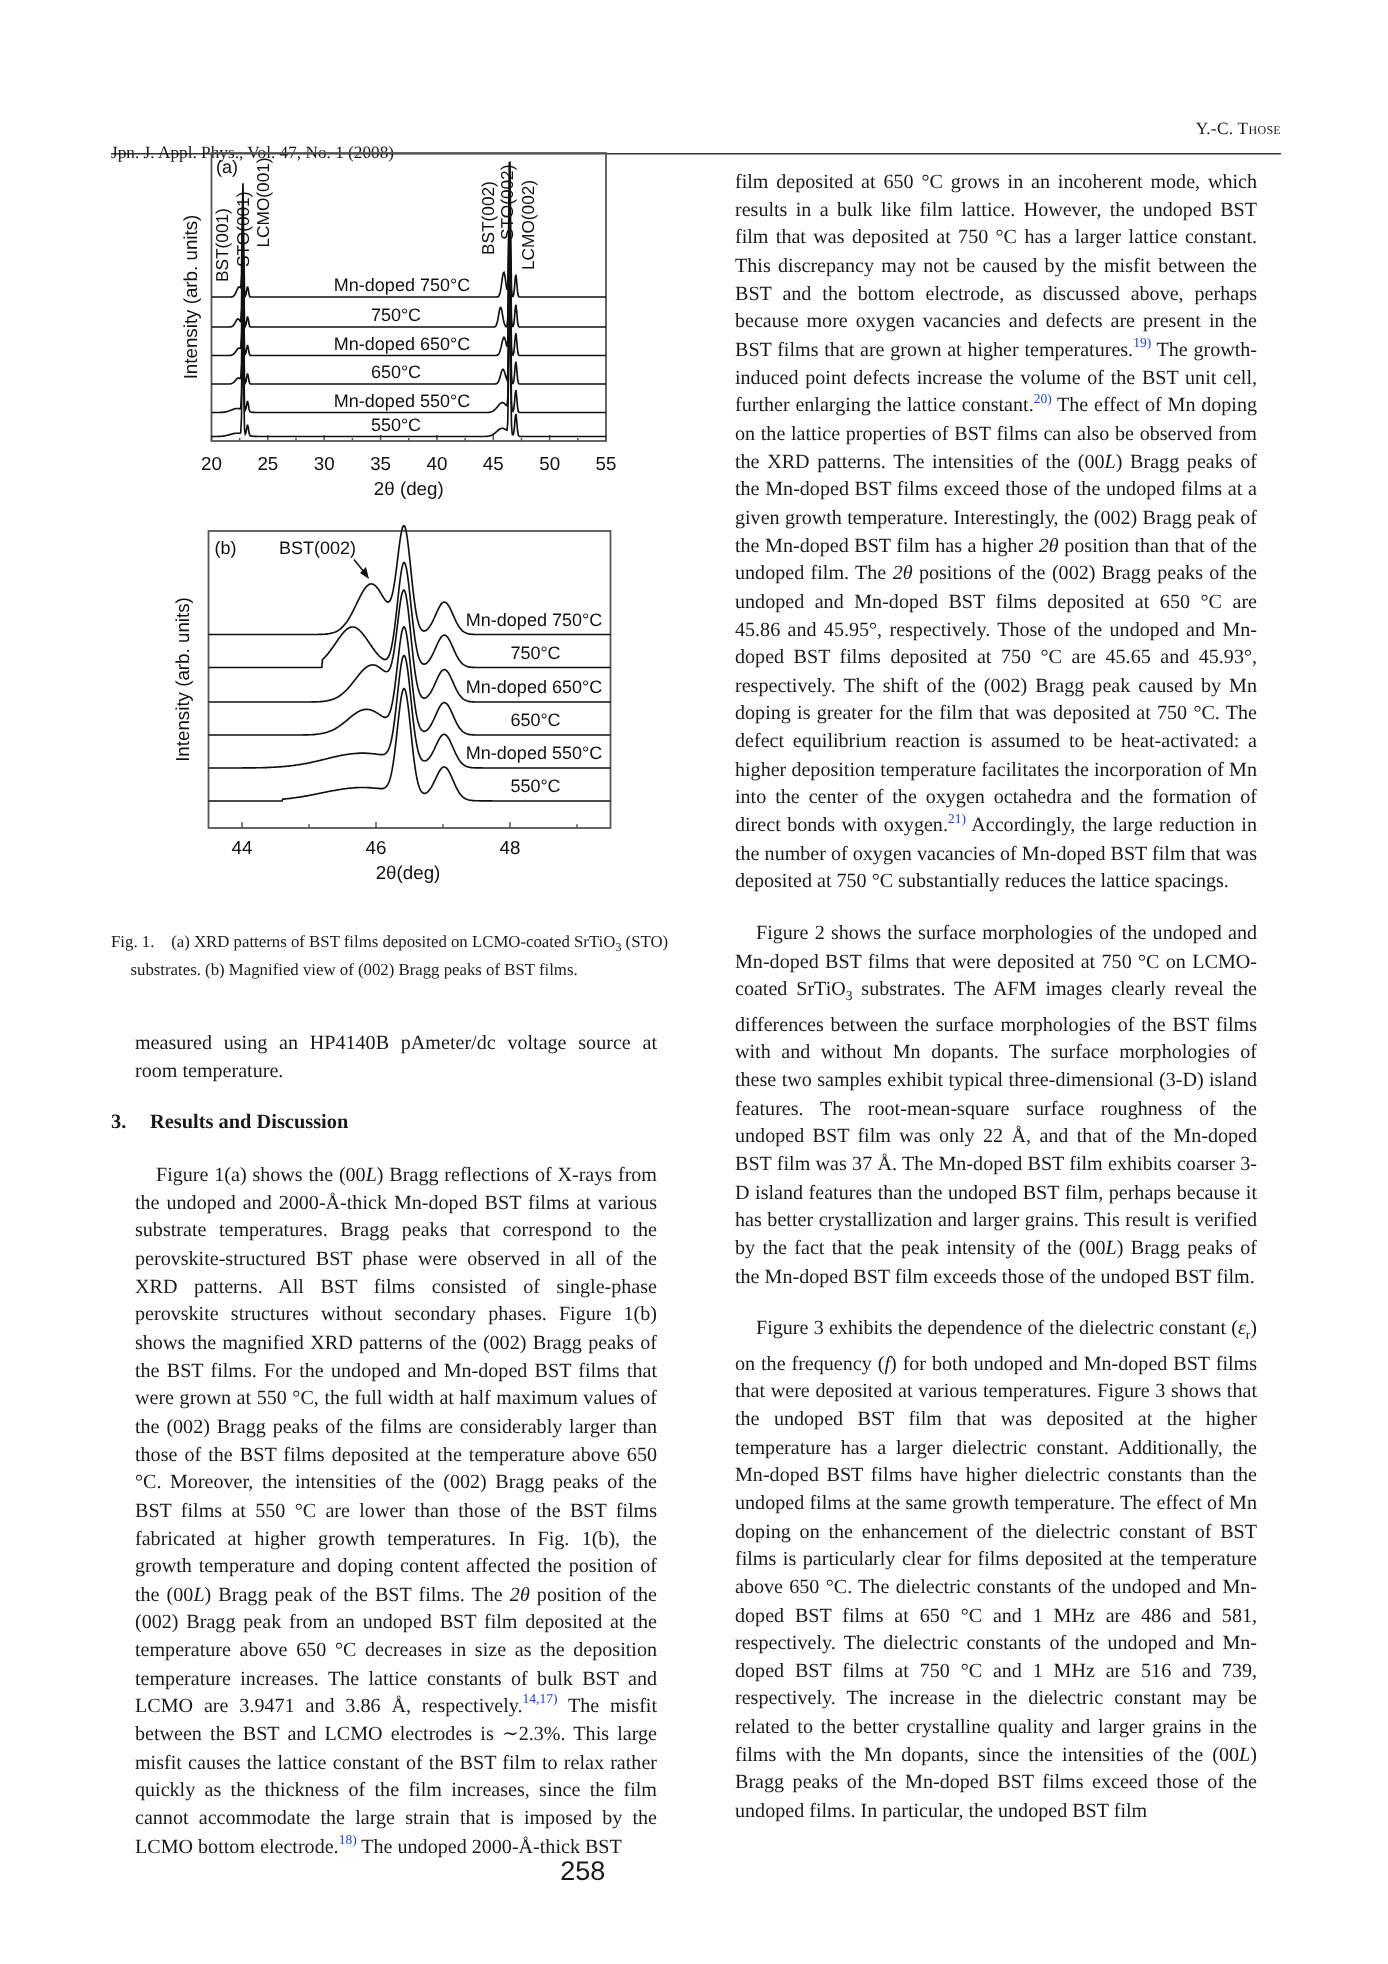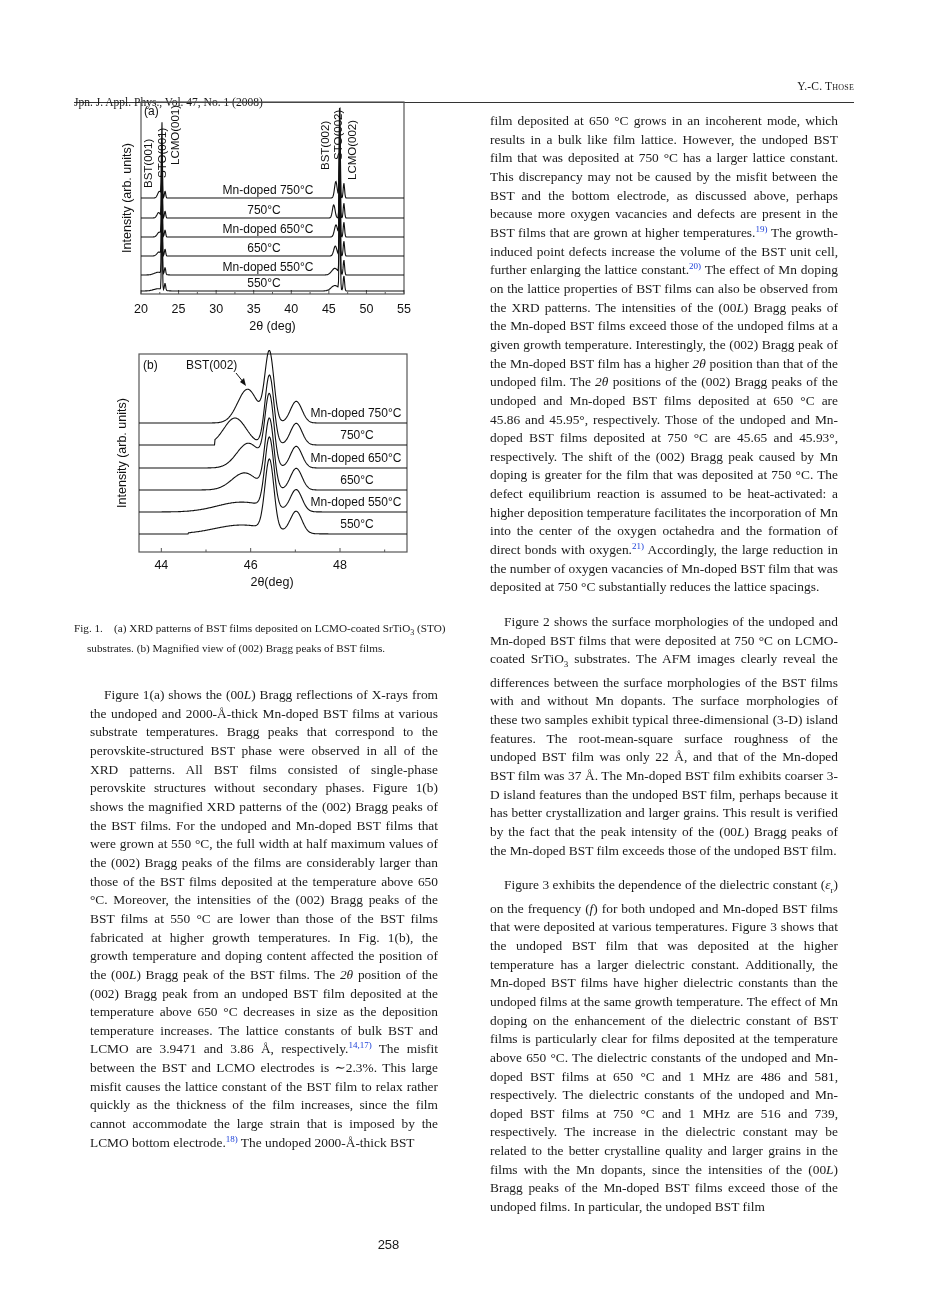--- a/index.html
+++ b/index.html
@@ -13,21 +13,21 @@
   .col-left { left: 74px; width: 380px; }
   .col-right { left: 474px; width: 380px; top: 96px; }
   .col p { margin: 16px; text-indent: 0; }
   .col p.indent { text-indent: 14px; }
   .sup { vertical-align: super; font-size: 9px; color: #1a3fd8; line-height: 0; }
   .section-title { font-weight: bold; font-size: 13.6px; margin: 10px 0 6px 0; }
   .section-title .num { display: inline-block; width: 26px; }
   .caption { position: absolute; left: 74px; width: 384px; top: 621px; font-size: 11.2px; line-height: 15.5px; }
   .caption .hang { padding-left: 13px; text-indent: -13px; display: block; }
   .page-num { position: absolute; left: 0; width: 777px; top: 1237px; text-align: center;
-              font-family: "Liberation Sans", "DejaVu Sans", sans-serif; font-size: 13px; }
+              font-family: "Liberation Sans", "DejaVu Sans", sans-serif; font-size: 18px; }
   svg text { font-family: "Liberation Sans", "DejaVu Sans", sans-serif; fill: #111; }
   .fig { position: absolute; left: 0; top: 0; }
   i { font-style: italic; }
 </style>
 </head>
 <body>
 
 <div class="header">
   <span class="left">Jpn. J. Appl. Phys., Vol. 47, No. 1 (2008)</span>
   <span class="right">Y.-C. Those</span>
@@ -127,20 +127,24 @@
         <text x="357" y="528" font-size="12" text-anchor="middle">550°C</text>
       </g>
   </g>
 </svg>
 
 <div class="caption">
   <span class="hang"><span>Fig. 1.</span>&nbsp;&nbsp;&nbsp;&nbsp;<span>(a) XRD patterns of BST films deposited on LCMO-coated SrTiO</span><sub style="font-size:8px">3</sub><span> (STO) substrates. (b) Magnified view of (002) Bragg peaks of BST films.</span></span>
 </div>
 
 <div class="col col-left" style="top:670px;">
+  <p>measured using an HP4140B pAmeter/dc voltage source at room temperature.</p>
+  <div class="section-title">
+    <span class="num">3.</span><span>Results and Discussion</span>
+  </div>
   <p class="indent"><span>Figure 1(a) shows the (00</span><i>L</i><span>) Bragg reflections of X-rays from the undoped and 2000-Å-thick Mn-doped BST films at various substrate temperatures. Bragg peaks that correspond to the perovskite-structured BST phase were observed in all of the XRD patterns. All BST films consisted of single-phase perovskite structures without secondary phases. Figure 1(b) shows the magnified XRD patterns of the (002) Bragg peaks of the BST films. For the undoped and Mn-doped BST films that were grown at 550 °C, the full width at half maximum values of the (002) Bragg peaks of the films are considerably larger than those of the BST films deposited at the temperature above 650 °C. Moreover, the intensities of the (002) Bragg peaks of the BST films at 550 °C are lower than those of the BST films fabricated at higher growth temper­atures. In Fig. 1(b), the growth temperature and doping content affected the position of the (00</span><i>L</i><span>) Bragg peak of the BST films. The </span><i>2θ</i><span> position of the (002) Bragg peak from an undoped BST film deposited at the temperature above 650 °C decreases in size as the deposition temperature increases. The lattice constants of bulk BST and LCMO are 3.9471 and 3.86 Å, respectively.</span><a class="sup">14,17)</a><span> The misfit between the BST and LCMO electrodes is ∼2.3%. This large misfit causes the lattice constant of the BST film to relax rather quickly as the thickness of the film increases, since the film cannot accommodate the large strain that is imposed by the LCMO bottom electrode.</span><a class="sup">18)</a><span> The undoped 2000-Å-thick BST</span></p>
 </div>
 
 <div class="col col-right">
   <p><span>film deposited at 650 °C grows in an incoherent mode, which results in a bulk like film lattice. However, the undoped BST film that was deposited at 750 °C has a larger lattice constant. This discrepancy may not be caused by the misfit between the BST and the bottom electrode, as discussed above, perhaps because more oxygen vacancies and defects are present in the BST films that are grown at higher temperatures.</span><a class="sup">19)</a><span> The growth-induced point defects increase the volume of the BST unit cell, further enlarging the lattice constant.</span><a class="sup">20)</a><span> The effect of Mn doping on the lattice properties of BST films can also be observed from the XRD patterns. The intensities of the (00</span><i>L</i><span>) Bragg peaks of the Mn-doped BST films exceed those of the undoped films at a given growth temperature. Interestingly, the (002) Bragg peak of the Mn-doped BST film has a higher </span><i>2θ</i><span> position than that of the undoped film. The </span><i>2θ</i><span> positions of the (002) Bragg peaks of the undoped and Mn-doped BST films deposited at 650 °C are 45.86 and 45.95°, respectively. Those of the undoped and Mn-doped BST films deposited at 750 °C are 45.65 and 45.93°, respectively. The shift of the (002) Bragg peak caused by Mn doping is greater for the film that was deposited at 750 °C. The defect equilibrium reaction is assumed to be heat-activated: a higher deposition temper­ature facilitates the incorporation of Mn into the center of the oxygen octahedra and the formation of direct bonds with oxygen.</span><a class="sup">21)</a><span> Accordingly, the large reduction in the number of oxygen vacancies of Mn-doped BST film that was deposited at 750 °C substantially reduces the lattice spacings.</span></p>
   <p class="indent"><span>Figure 2 shows the surface morphologies of the undoped and Mn-doped BST films that were deposited at 750 °C on LCMO-coated SrTiO</span><sub style="font-size:9px">3</sub><span> substrates. The AFM images clearly reveal the differences between the surface morphologies of the BST films with and without Mn dopants. The surface morphologies of these two samples exhibit typical three-dimensional (3-D) island features. The root-mean-square surface roughness of the undoped BST film was only 22 Å, and that of the Mn-doped BST film was 37 Å. The Mn-doped BST film exhibits coarser 3-D island features than the undoped BST film, perhaps because it has better crystal­lization and larger grains. This result is verified by the fact that the peak intensity of the (00</span><i>L</i><span>) Bragg peaks of the Mn-doped BST film exceeds those of the undoped BST film.</span></p>
   <p class="indent"><span>Figure 3 exhibits the dependence of the dielectric constant (</span><i>ε</i><sub style="font-size:9px">r</sub><span>) on the frequency (</span><i>f</i><span>) for both undoped and Mn-doped BST films that were deposited at various temperatures. Figure 3 shows that the undoped BST film that was deposited at the higher temperature has a larger dielectric constant. Additionally, the Mn-doped BST films have higher dielectric constants than the undoped films at the same growth temperature. The effect of Mn doping on the enhancement of the dielectric constant of BST films is particularly clear for films deposited at the temperature above 650 °C. The dielectric constants of the undoped and Mn-doped BST films at 650 °C and 1 MHz are 486 and 581, respectively. The dielectric constants of the undoped and Mn-doped BST films at 750 °C and 1 MHz are 516 and 739, respectively. The increase in the dielectric constant may be related to the better crystalline quality and larger grains in the films with the Mn dopants, since the intensities of the (00</span><i>L</i><span>) Bragg peaks of the Mn-doped BST films exceed those of the undoped films. In particular, the undoped BST film</span></p>
 </div>
 
 <div class="page-num">258</div>

